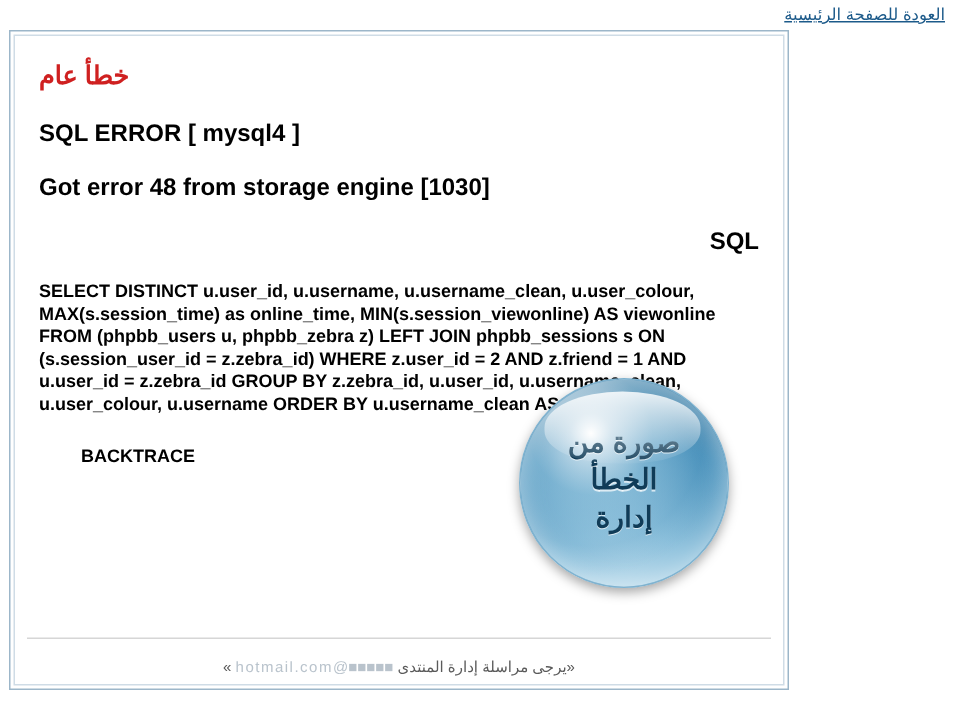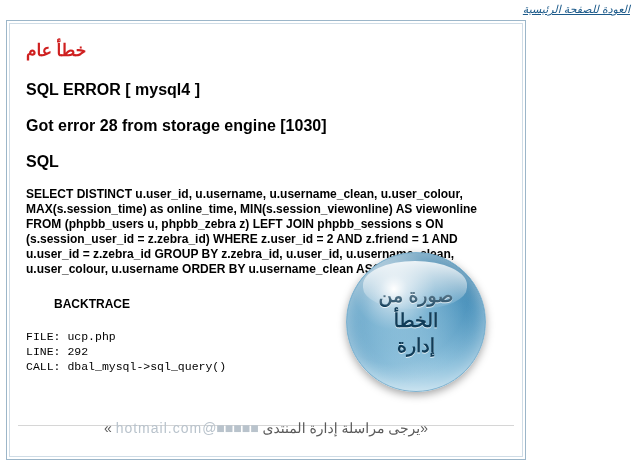--- a/index.html
+++ b/index.html
@@ -22,21 +22,20 @@
     height: 16px;
     padding: 2px 8px 0 8px;
     text-align: right;
     direction: rtl;
   }
   .top-link {
     color: #1c5a8a;
     font-size: 11px;
     text-decoration: underline;
     cursor: pointer;
-    font-style: italic;
   }
 
   
   .panel {
     position: absolute;
     left: 6px;
     top: 20px;
     width: 520px;
     height: 440px;
     border: 1px solid #9cb6c9;
@@ -74,21 +73,21 @@
     margin: 6px 0 20px 0;
     letter-spacing: 0px;
   }
 
   .err-line {
     font-size: 16px;
     font-weight: bold;
     color: #000;
     margin: 0 0 18px 0;
   }
-  .err-line.tight { margin-bottom: 16px; }
+  .err-line.tight { margin-bottom: 16px; text-align: right; }
 
   .sql-block {
     font-size: 12px;
     font-weight: bold;
     line-height: 15px;
     margin: 0 0 20px 0;
     max-width: 575px;
   }
 
   .backtrace-label {
@@ -113,24 +112,24 @@
     position: absolute;
     left: 8px;
     right: 8px;
     bottom: 24px;
   }
 
   .footer-note {
     position: absolute;
     left: 0;
     right: 0;
-    bottom: 20px;
+    bottom: 5px;
     text-align: center;
     direction: rtl;
-    font-size: 14px;
+    font-size: 10px;
     color: #5a5a5a;
   }
   .footer-note .masked {
     color: #b9c3cc;
     letter-spacing: 1px;
   }
 
   
   .stamp {
     position: absolute;
@@ -177,32 +176,29 @@
 </div>
 
 <div class="panel">
   <div class="panel-inner">
     <div class="content">
 
       <div class="err-title">خطأ عام</div>
 
       <div class="err-line">SQL ERROR [ mysql4 ]</div>
 
-      <div class="err-line">Got error 28 from storage engine [1030]</div>
+      <div class="err-line">Got error 48 from storage engine [1030]</div>
 
       <div class="err-line tight">SQL</div>
 
       <div class="sql-block">SELECT DISTINCT u.user_id, u.username, u.username_clean, u.user_colour, MAX(s.session_time) as online_time, MIN(s.session_viewonline) AS viewonline FROM (phpbb_users u, phpbb_zebra z) LEFT JOIN phpbb_sessions s ON (s.session_user_id = z.zebra_id) WHERE z.user_id = 2 AND z.friend = 1 AND u.user_id = z.zebra_id GROUP BY z.zebra_id, u.user_id, u.username_clean, u.user_colour, u.username ORDER BY u.username_clean ASC</div>
 
       <div class="backtrace-label">BACKTRACE</div>
 
 
-      <div class="trace"><span>FILE: ucp.php</span>
-<span>LINE: 292</span>
-<span>CALL: dbal_mysql-&gt;sql_query()</span></div>
 
       <div class="stamp">
         <div class="stamp-gloss"></div>
         <div class="stamp-text">
           <div>صورة من</div>
           <div>الخطأ</div>
           <div>إدارة</div>
         </div>
       </div>
 

